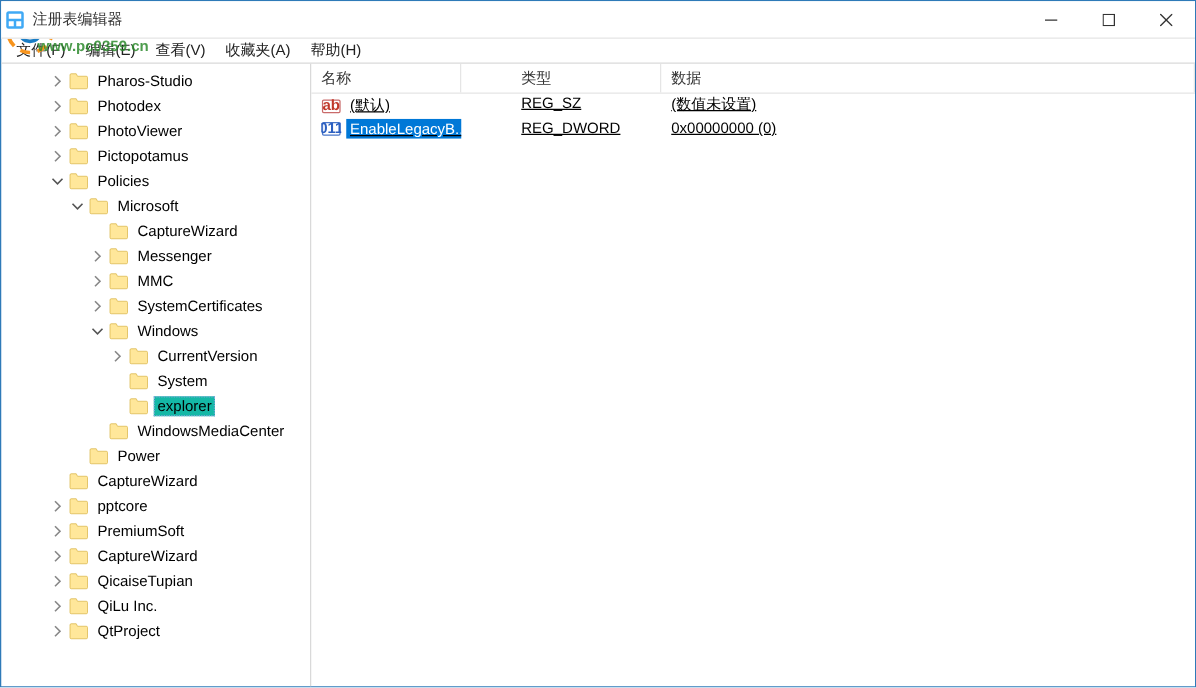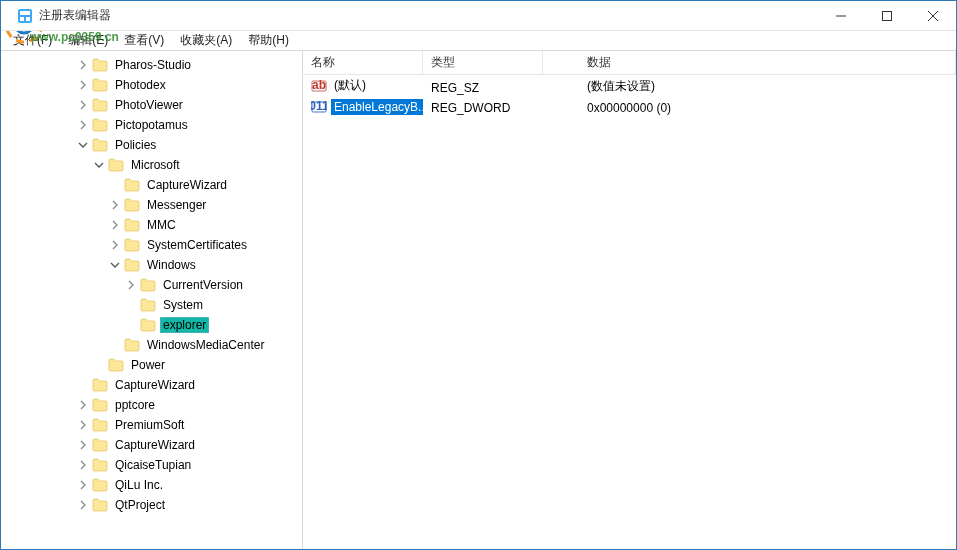--- a/index.html
+++ b/index.html
@@ -1,51 +1,51 @@
 <!DOCTYPE html>
 <html><head>
 <meta charset="utf-8">
 <style>
 * { margin: 0; padding: 0; box-sizing: border-box; font-family: "Microsoft YaHei", "Segoe UI", Tahoma, sans-serif; font-size: 12px; }
 html, body { width: 957px; height: 550px; overflow: hidden; background: #fff; }
 .window { width: 957px; height: 550px; border: 1px solid #2e7ab8; display: flex; flex-direction: column; background: #fff; }
-.titlebar { height: 30px; display: flex; align-items: center; padding-left: 16px; background: #fff; border-bottom: 1px solid #e5e5e5; position: relative; }
+.titlebar { height: 30px; display: flex; align-items: center; padding-left: 3px; background: #fff; border-bottom: 1px solid #e5e5e5; position: relative; }
 .titlebar .app-icon { width: 16px; height: 16px; margin-right: 6px; }
 .titlebar .title { flex: 1; color: #333; }
 .win-controls { display: flex; height: 100%; }
 .win-controls .btn { width: 46px; display: flex; align-items: center; justify-content: center; color: #333; }
 .menubar { height: 20px; display: flex; align-items: center; padding: 0 6px; gap: 4px; border-bottom: 1px solid #d9d9d9; }
 .menubar .menu-item { padding: 2px 6px; color: #222; }
 .body-area { flex: 1; display: flex; min-height: 0; }
-.tree-pane { width: 302px; border-right: 1px solid #d9d9d9; overflow: auto; position: relative; padding-left: 37px; }
+.tree-pane { width: 248px; border-right: 1px solid #d9d9d9; overflow: auto; position: relative; }
 .tree { padding: 4px 0 4px 6px; }
 .tree-row { display: flex; align-items: center; height: 20px; white-space: nowrap; }
 .tree-row .indent { display: inline-block; }
 .expander { width: 14px; height: 14px; display: inline-flex; align-items: center; justify-content: center; color: #666; font-size: 10px; cursor: pointer; }
 .folder-icon { width: 16px; height: 14px; margin: 0 4px 0 2px; display: inline-block; position: relative; }
 .folder-icon svg { width: 16px; height: 14px; }
 .tree-label { padding: 1px 3px; }
 .tree-label.selected { background: #14b8a6; border: 1px dotted #7aa7d8; padding: 0 2px; }
 .list-pane { flex: 1; overflow: auto; display: flex; flex-direction: column; }
 .list-header { display: flex; height: 24px; border-bottom: 1px solid #e5e5e5; background: #fff; }
 .list-header .col { display: flex; align-items: center; padding: 0 8px; border-right: 1px solid #e5e5e5; color: #333; }
 .list-body { flex: 1; }
-.list-row { display: flex; height: 20px; align-items: flex-end; }
+.list-row { display: flex; height: 20px; align-items: flex-start; text-decoration: underline; }
 .list-row .cell { padding: 0 8px; overflow: hidden; text-overflow: ellipsis; white-space: nowrap; display: flex; align-items: center; }
 .val-icon { width: 16px; height: 16px; margin-right: 4px; flex-shrink: 0; }
 .val-name { padding: 1px 3px; }
 .val-name.selected { background: #0078d7; color: #fff; }
 .statusbar { height: 22px; border-top: 1px solid #d9d9d9; display: flex; align-items: center; padding: 0 6px; color: #333; background: #f4f4f4; }
 .watermark { position: absolute; top: 6px; left: 30px; pointer-events: none; opacity: 0.85; }
 .watermark .wm-top { font-size: 20px; font-weight: bold; color: #3b6fa0; letter-spacing: 1px; text-shadow: 1px 1px 0 #fff; }
 .watermark .wm-sub { font-size: 12px; color: #2e8b2e; font-weight: bold; margin-top: -3px; }
 .wm-logo { position: absolute; top: 2px; left: 2px; width: 44px; height: 44px; pointer-events: none; }
 .col-name { width: 120px; }
-.col-type { width: 120px; }
-.col-data { flex: 1; margin-left: 36px; }
+.col-type { width: 120px; margin-left: 40px; }
+.col-data { flex: 1; }
 </style>
 </head>
 <body>
 
 <div class="window">
 
   <svg class="wm-logo" viewBox="0 0 44 44">
     <circle cx="22" cy="22" r="18" fill="none" stroke="#f7941d" stroke-width="3" stroke-dasharray="8 6"></circle>
     <circle cx="22" cy="22" r="9" fill="none" stroke="#1a7dc4" stroke-width="3"></circle>
   </svg>

